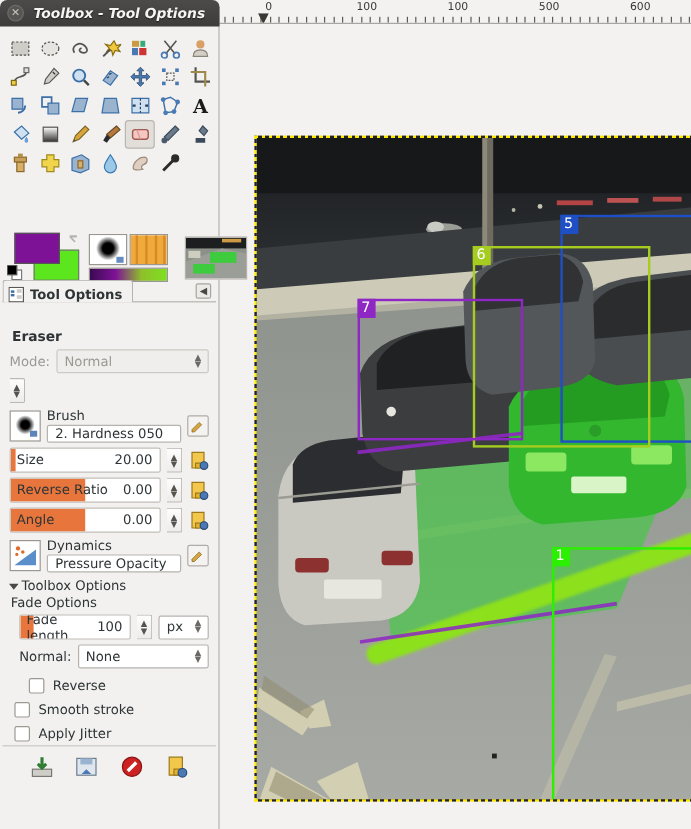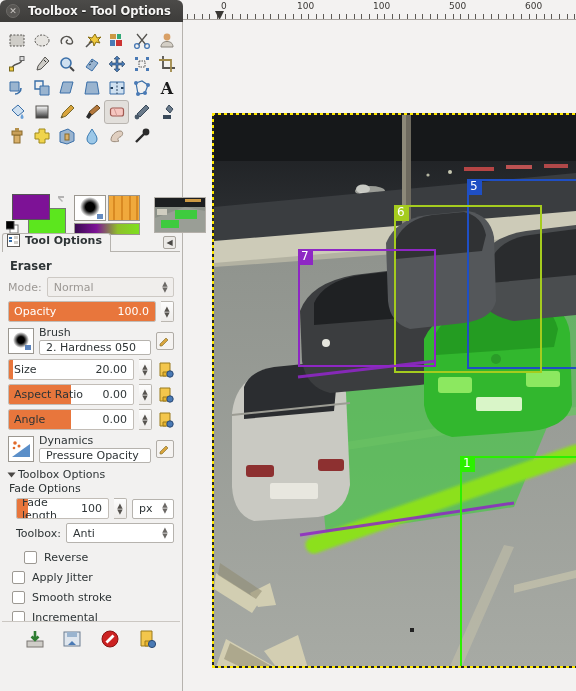--- a/index.html
+++ b/index.html
@@ -23,20 +23,21 @@
   #titlebar .closebtn {
     width: 14px; height: 14px; border-radius: 50%;
     background: #585653; border: 1px solid #6c6a67;
     color: #c9c6c2; font-size: 9px; line-height: 12px; text-align: center;
     flex: none;
   }
   #titlebar .ttl {
     color: #f6f5f4; font-size: 11.5px; font-weight: bold;
     margin-left: 8px; text-shadow: 0 1px 1px rgba(0,0,0,.6);
     white-space: nowrap;
+    font-style: italic;
   }
 
   
   #dock {
     position: absolute; left: 0; top: 22px; width: 183px; height: 669px;
     background: #f2f1f0;
     border-right: 1px solid #b6b3ae;
     z-index: 20;
   }
   #dockInner { position: absolute; inset: 0 0 0 0; }
@@ -71,29 +72,29 @@
   #imgThumb { position: absolute; left: 150px; top: 3px; width: 52px; height: 36px;
               background: #fff; border: 1px solid #b4b0aa; overflow: hidden; }
 
   
   #toNotebook { position: absolute; left: 2px; top: 211px; right: 2px; bottom: 36px; }
   #toTabStrip { position: relative; height: 19px; border-bottom: 1px solid #b6b3ae; }
   #toTab {
     position: absolute; left: 0; top: 0; height: 19px;
     background: #f2f1f0; border: 1px solid #b6b3ae; border-bottom: none;
     border-top-left-radius: 3px; border-top-right-radius: 3px;
-    display: flex; align-items: flex-start; padding: 0 8px 0 4px; gap: 5px;
+    display: flex; align-items: flex-end; padding: 0 8px 0 4px; gap: 5px;
     font-size: 11px; font-weight: bold;
   }
   #toTabCollapse { position: absolute; right: 4px; top: 3px; width: 13px; height: 13px;
                    border: 1px solid #a8a49e; background: #eceae7; border-radius: 2px;
                    font-size: 8px; line-height: 11px; text-align: center; color: #4a4845; }
 
   #toBody { position: absolute; left: 0; right: 0; top: 19px; bottom: 0; padding: 6px 6px 0 6px; overflow: hidden; }
-  #toTitle { font-weight: bold; font-size: 11.5px; margin: 1px 0 4px 2px; }
+  #toTitle { font-weight: bold; font-size: 11.5px; margin: 15px 0 4px 2px; }
 
   .row { display: flex; align-items: center; gap: 5px; margin-bottom: 4px; }
   .lbl { font-size: 11px; }
   .lbl.dim { color: #9c9894; }
 
   
   .combo {
     flex: 1; height: 20px; background: #fff; border: 1px solid #b6b3ae;
     border-radius: 2px; display: flex; align-items: center;
     padding: 0 2px 0 6px; font-size: 11px; position: relative; text-align: right;
@@ -479,25 +480,20 @@
         <div class="combo dim">
           <span>Normal</span>
           <span class="spin">
                 <i>▲</i>
                 <i>▼</i>
               </span>
         </div>
       </div>
 
       <div class="row">
-        <div class="sscale full">
-          <div class="fill" style="width:100%"></div>
-          <span class="nm">Opacity</span>
-          <span class="vl">100.0</span>
-        </div>
         <div class="stepper">
               <i>▲</i>
               <i>▼</i>
             </div>
       </div>
 
       <div class="row">
         <div class="iconbox">
           <svg width="22" height="20" viewBox="0 0 22 20">
             <defs>
@@ -538,21 +534,21 @@
         <svg class="resetbtn" viewBox="0 0 17 17">
           <path d="M3 2h10v9l-4 4H3z" fill="#f3c64c" stroke="#9a7a1c"></path>
           <path d="M6 11h5v4H6z" fill="#e8b42c" stroke="#9a7a1c"></path>
           <circle cx="13" cy="13" r="3.2" fill="#4a7ab5" stroke="#2a4a75"></circle>
         </svg>
       </div>
 
       <div class="row">
         <div class="sscale">
           <div class="fill" style="width:50%"></div>
-          <span class="nm">Aspect Ratio</span>
+          <span class="nm">Reverse Ratio</span>
           <span class="vl">0.00</span>
         </div>
         <div class="stepper">
               <i>▲</i>
               <i>▼</i>
             </div>
         <svg class="resetbtn" viewBox="0 0 17 17">
           <path d="M3 2h10v9l-4 4H3z" fill="#f3c64c" stroke="#9a7a1c"></path>
           <path d="M6 11h5v4H6z" fill="#e8b42c" stroke="#9a7a1c"></path>
           <circle cx="13" cy="13" r="3.2" fill="#4a7ab5" stroke="#2a4a75"></circle>
@@ -618,43 +614,43 @@
         <div class="combo" style="flex:none;width:42px">
           <span>px</span>
           <span class="spin">
                 <i>▲</i>
                 <i>▼</i>
               </span>
         </div>
       </div>
 
       <div class="row indent">
-        <span class="lbl">Toolbox:</span>
+        <span class="lbl">Normal:</span>
         <div class="combo">
-          <span>Anti</span>
+          <span>None</span>
           <span class="spin">
                 <i>▲</i>
                 <i>▼</i>
               </span>
         </div>
       </div>
 
       <div class="chkrow" style="margin-left:16px">
         <span class="chk"></span>
         <span>Reverse</span>
       </div>
 
       <div id="checkList" style="margin-left:4px">
             <div class="chkrow">
               <span class="chk"></span>
-              <span>Apply Jitter</span>
+              <span>Smooth stroke</span>
             </div>
             <div class="chkrow">
               <span class="chk"></span>
-              <span>Smooth stroke</span>
+              <span>Apply Jitter</span>
             </div>
             <div class="chkrow">
               <span class="chk"></span>
               <span>Incremental</span>
             </div>
             <div class="chkrow">
               <span class="chk"></span>
               <span>Hard edge</span>
             </div>
             <div class="chkrow">

